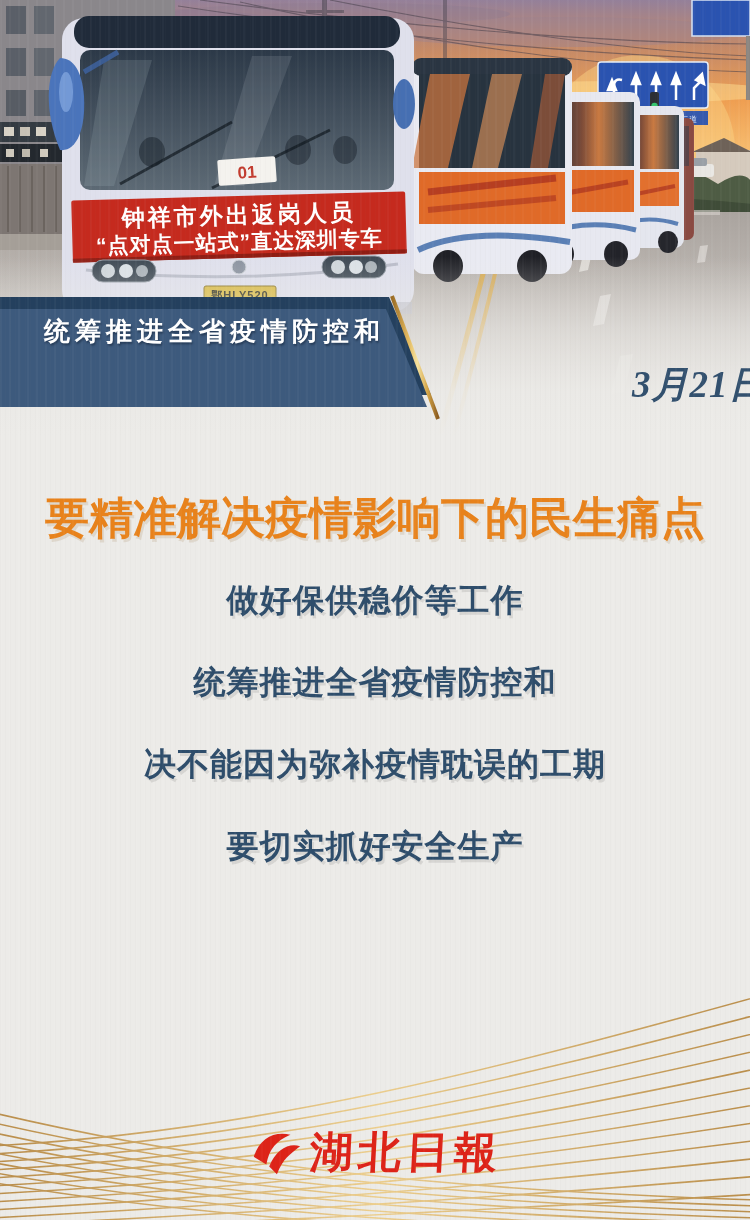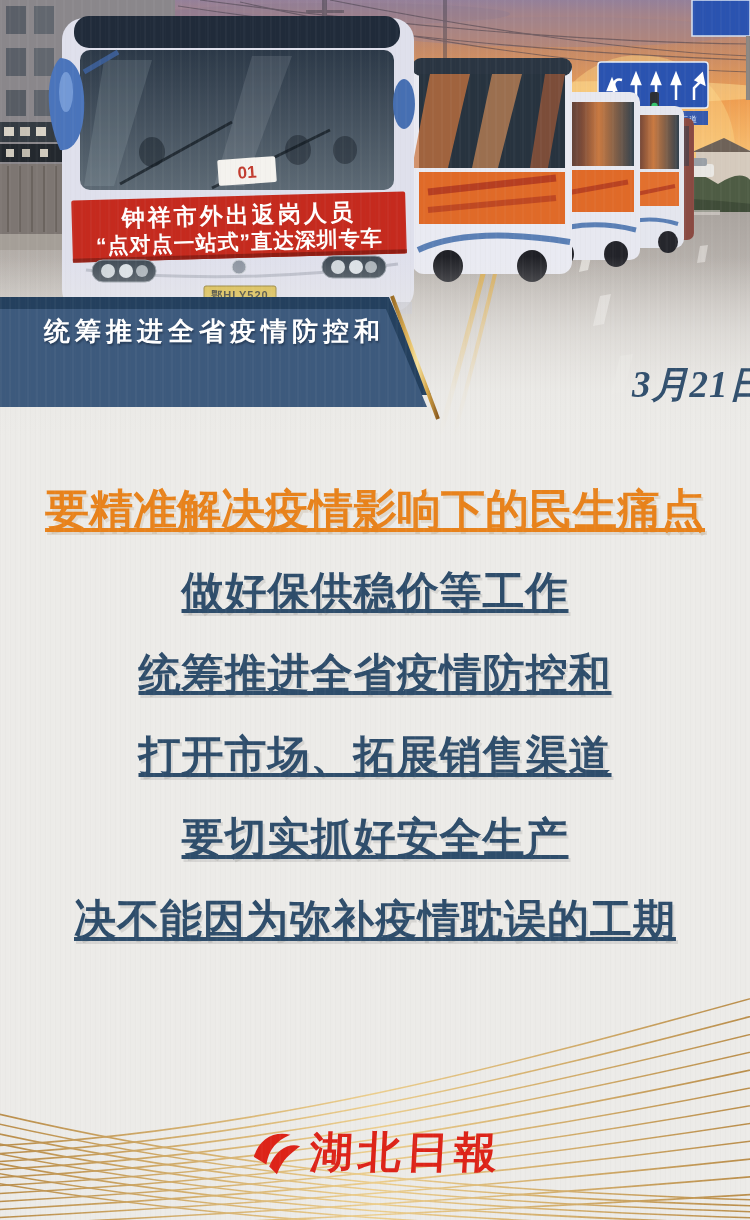--- a/index.html
+++ b/index.html
@@ -20,22 +20,22 @@
     font-size:26px;letter-spacing:5px;line-height:39px;white-space:nowrap;
     text-shadow:1px 2px 2px rgba(10,25,45,.45);}
 
   
   .date{position:absolute;left:632px;top:360px;width:150px;z-index:5;
     font-family:"Liberation Serif",serif;font-style:italic;font-weight:bold;
     font-size:37px;color:#32506e;letter-spacing:1px;}
 
   
   .quotes{position:absolute;left:0;top:487px;width:750px;z-index:5;text-align:center;}
-  .q{margin:0 0 36px 0;line-height:46px;font-weight:900;white-space:nowrap;text-decoration:underline;}
-  .q.navy{font-family:"Liberation Serif","DejaVu Serif",serif;font-size:42px;
+  .q{margin:8px 0 36px 0;line-height:46px;font-weight:900;white-space:nowrap;}
+  .q.navy{font-family:"Liberation Serif","DejaVu Serif",serif;font-size:32px;
     letter-spacing:1px;color:#2e4d6b;text-shadow:2px 3px 0 rgba(60,60,60,.12);}
   .q.orange{font-family:"Liberation Sans","DejaVu Sans",sans-serif;font-size:44px;
     letter-spacing:0;color:#e8821b;text-shadow:2px 3px 0 rgba(120,70,10,.12);}
 
   
   .gold-lines{position:absolute;left:0;top:900px;width:750px;height:320px;z-index:4;pointer-events:none;}
 
   
   .logo{position:absolute;left:0;top:1124px;width:750px;z-index:6;display:flex;
     align-items:center;justify-content:center;gap:8px;}
@@ -310,23 +310,22 @@
       <div>统筹推进全省疫情防控和</div>
     </div>
   </div>
 
   <div class="date">3月21日</div>
 
   <div class="quotes">
     <p class="q orange">要精准解决疫情影响下的民生痛点</p>
     <p class="q navy">做好保供稳价等工作</p>
     <p class="q navy">统筹推进全省疫情防控和</p>
-    <p class="q navy">打开市场、拓展销售渠道</p>
+    <p class="q navy">决不能因为弥补疫情耽误的工期</p>
     <p class="q navy">要切实抓好安全生产</p>
-    <p class="q navy">决不能因为弥补疫情耽误的工期</p>
   </div>
 
   <svg class="gold-lines" viewBox="0 0 750 320">
     <defs>
       <linearGradient id="goldLine" x1="0" y1="0" x2="1" y2="0">
         <stop offset="0" stop-color="#b07c2e"></stop>
           <stop offset="0.5" stop-color="#ecc97e"></stop>
         <stop offset="1" stop-color="#b07c2e"></stop>
       </linearGradient>
     </defs>

